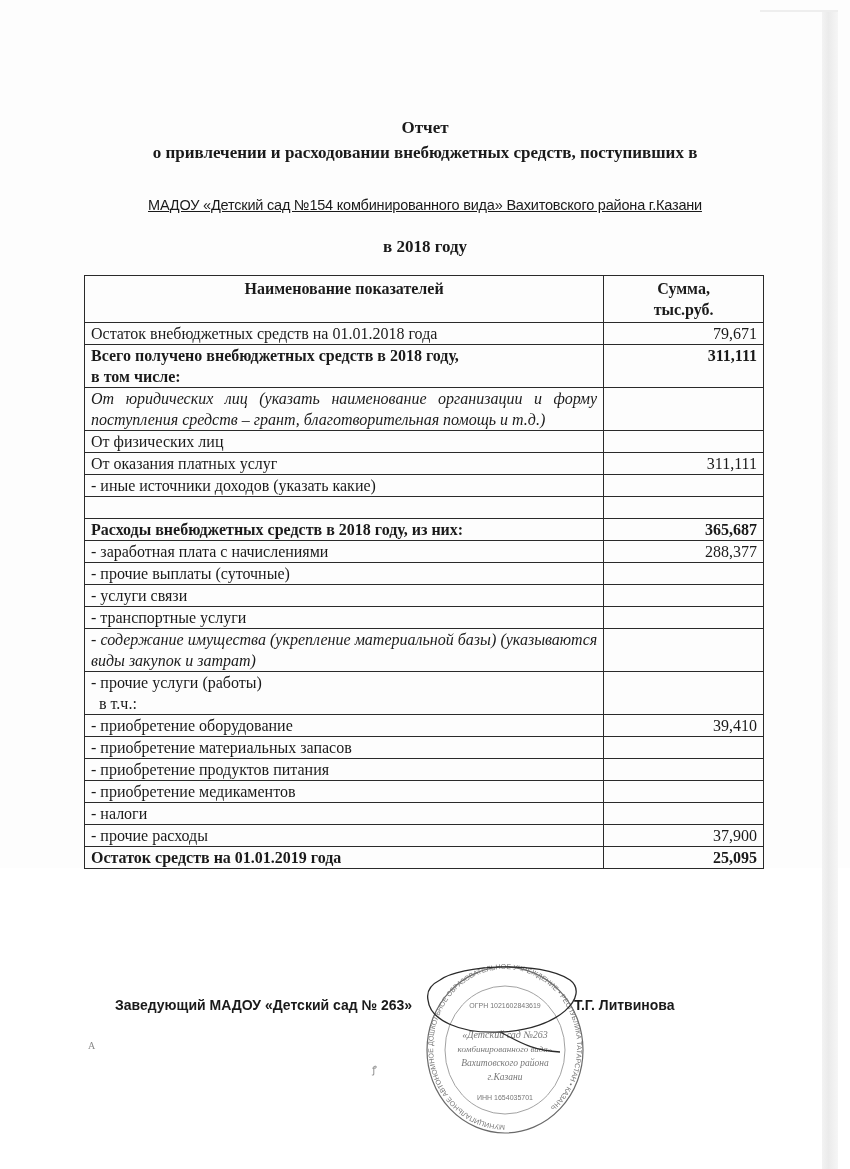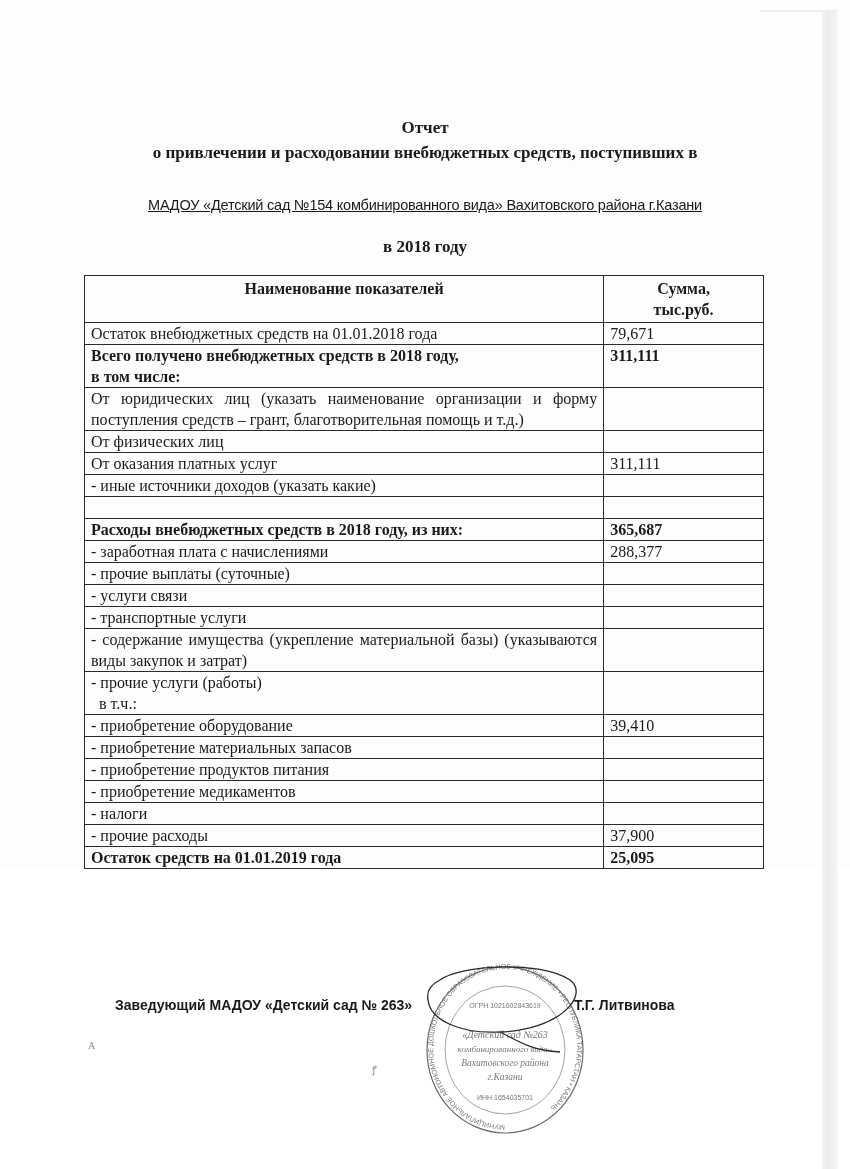--- a/index.html
+++ b/index.html
@@ -65,23 +65,23 @@
       padding: 0 6px;
       vertical-align: top;
     }
     table.report th {
       font-weight: bold;
       padding-top: 2px;
       padding-bottom: 2px;
     }
     col.c1 { width: 520px; }
     col.c2 { width: 160px; }
-    td.amt { text-align: left; }
+    td.amt { text-align: right; }
     tr.bold td { font-weight: bold; }
-    td.just { text-align: justify; text-align-last: left; }
+    td.just { text-align: justify; text-align-last: left; font-style: italic; }
     tr.row td { height: 21px; }
     .indent { padding-left: 8px; display: inline-block; }
 
     .sign-left {
       position: absolute;
       left: 115px; top: 997px;
       font-family: "Liberation Sans", sans-serif;
       font-weight: bold;
       font-size: 14px;
     }

